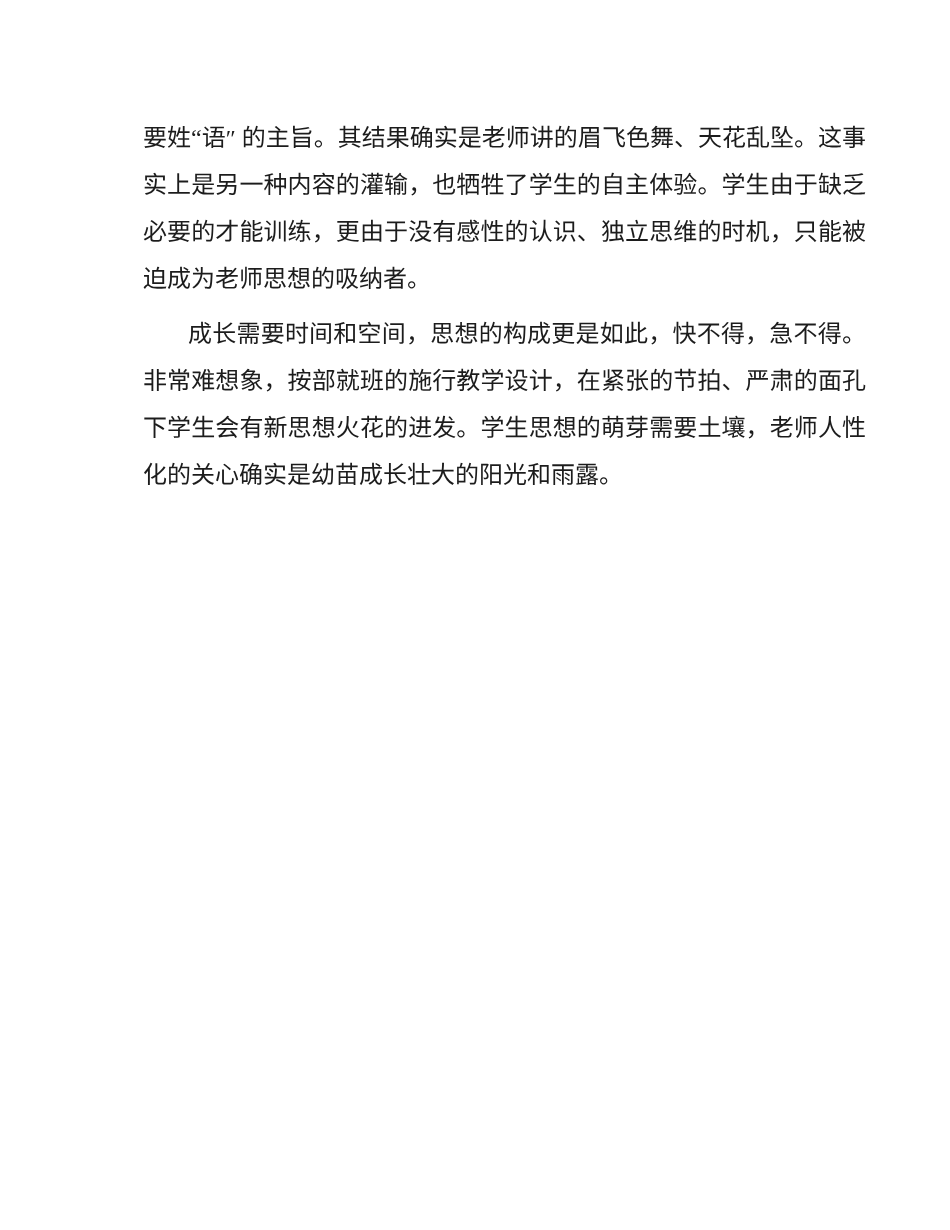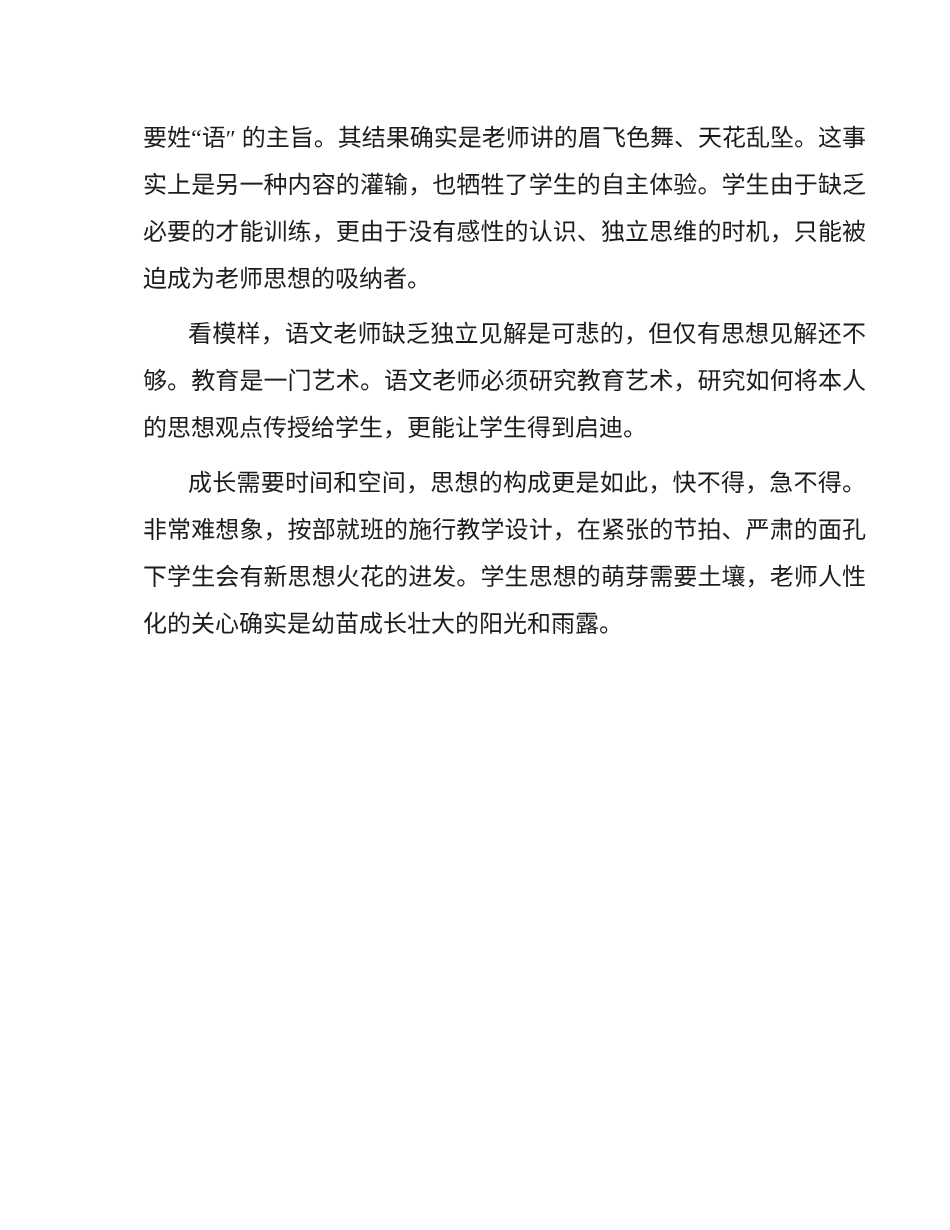--- a/index.html
+++ b/index.html
@@ -30,15 +30,14 @@
   }
   .indented {
     text-indent: 45px;
   }
 </style>
 </head>
 <body>
 
 <div class="page">
   <p class="para">要姓“语″ 的主旨。其结果确实是老师讲的眉飞色舞、天花乱坠。这事实上是另一种内容的灌输，也牺牲了学生的自主体验。学生由于缺乏必要的才能训练，更由于没有感性的认识、独立思维的时机，只能被迫成为老师思想的吸纳者。</p>
-  <p class="para indented">看模样，语文老师缺乏独立见解是可悲的，但仅有思想见解还不够。教育是一门艺术。语文老师必须研究教育艺术，研究如何将本人的思想观点传授给学生，更能让学生得到启迪。</p>
   <p class="para indented">成长需要时间和空间，思想的构成更是如此，快不得，急不得。非常难想象，按部就班的施行教学设计，在紧张的节拍、严肃的面孔下学生会有新思想火花的进发。学生思想的萌芽需要土壤，老师人性化的关心确实是幼苗成长壮大的阳光和雨露。</p>
 </div>
 
 </body></html>

